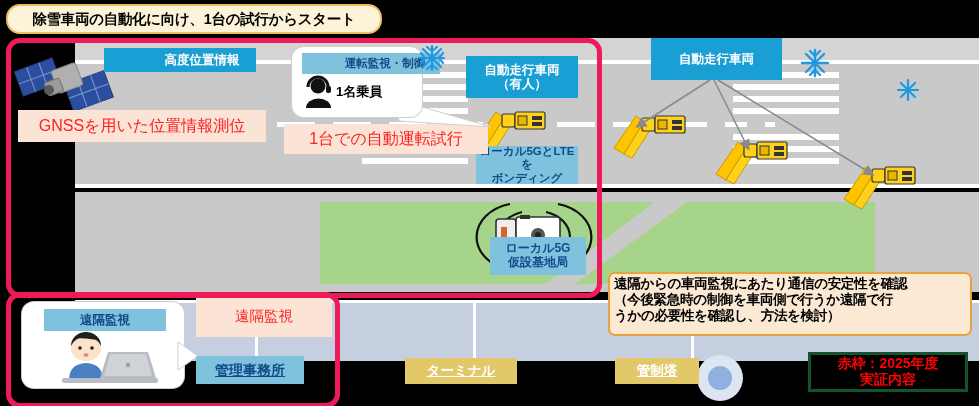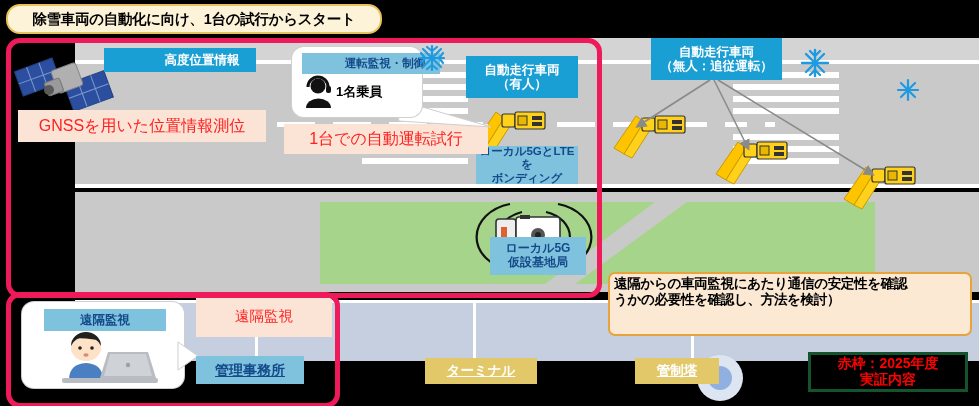--- a/index.html
+++ b/index.html
@@ -37,21 +37,20 @@
     display:flex;align-items:center;justify-content:center;line-height:1.15;
   }
   .peachbox{
     background:#fbe3d5;color:#ff2020;font-weight:normal;text-align:center;
     display:flex;align-items:center;justify-content:center;
   }
   .goldbox{
     background:#e3c869;color:#ffffff;font-weight:bold;text-align:center;
     display:flex;align-items:center;justify-content:center;
     text-decoration:underline;
-    margin-left:20px;
   }
 
   
   .bubble{
     background:#ffffff;border-radius:12px;
     box-shadow:0 0 0 1px #cfcfcf;
   }
 
   
   .redframe{border:5px solid #ef1a5a;border-radius:14px;pointer-events:none;}
@@ -226,21 +225,20 @@
 
 <div class="abs bluebox" style="left:104px;top:48px;width:108px;height:24px;font-size:12.5px;z-index:22;padding-left:44px;">高度位置情報</div>
 
 <div class="abs bluebox" style="left:466px;top:56px;width:112px;height:42px;font-size:12.5px;flex-direction:column;z-index:22;">
   <span>自動走行車両</span>
   <span>（有人）</span>
 </div>
 
 <div class="abs bluebox" style="left:651px;top:38px;width:131px;height:42px;font-size:12.5px;flex-direction:column;z-index:22;">
   <span>自動走行車両</span>
-  <span>（無人：追従運転）</span>
 </div>
 
 <div class="abs bluebox-soft" style="left:476px;top:146px;width:102px;height:38px;font-size:11.5px;flex-direction:column;z-index:22;">
   <span>ローカル5GとLTEを</span>
   <span>ボンディング</span>
 </div>
 
 <div class="abs bluebox-soft" style="left:490px;top:237px;width:96px;height:38px;font-size:12px;flex-direction:column;z-index:22;">
   <span>ローカル5G</span>
   <span>仮設基地局</span>
@@ -333,20 +331,21 @@
   <polygon points="0,2 20,16 0,30" fill="#ffffff" stroke="#cfcfcf" stroke-width="1"></polygon>
 </svg>
 
 <div class="abs bluebox-soft" style="left:196px;top:356px;width:108px;height:28px;font-size:14px;text-decoration:underline;z-index:27;">管理事務所</div>
 
 <div class="abs goldbox" style="left:405px;top:358px;width:112px;height:26px;font-size:13.5px;z-index:27;">ターミナル</div>
 <div class="abs goldbox" style="left:615px;top:358px;width:84px;height:26px;font-size:13.5px;z-index:27;">管制塔</div>
 
 <div class="abs" id="note-box">
   <div>遠隔からの車両監視にあたり通信の安定性を確認</div>
+  <div>（今後緊急時の制御を車両側で行うか遠隔で行</div>
   <div>うかの必要性を確認し、方法を検討）</div>
 </div>
 
 <div class="abs" id="legend-box">
   <div>
     <div>赤枠：2025年度</div>
     <div>実証内容</div>
   </div>
 </div>
 

